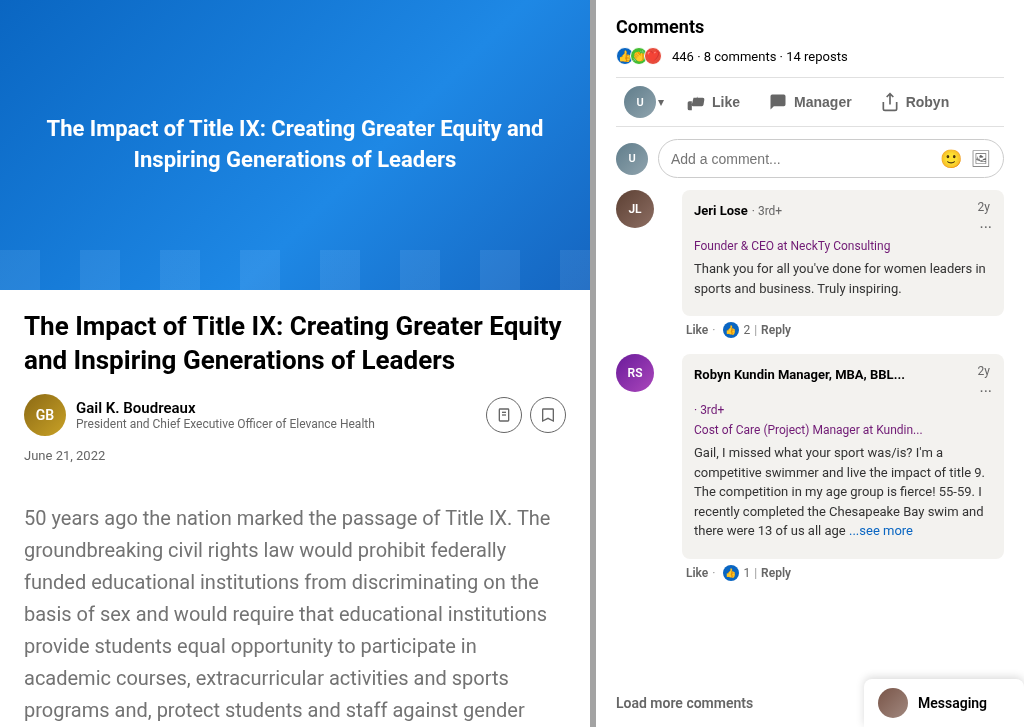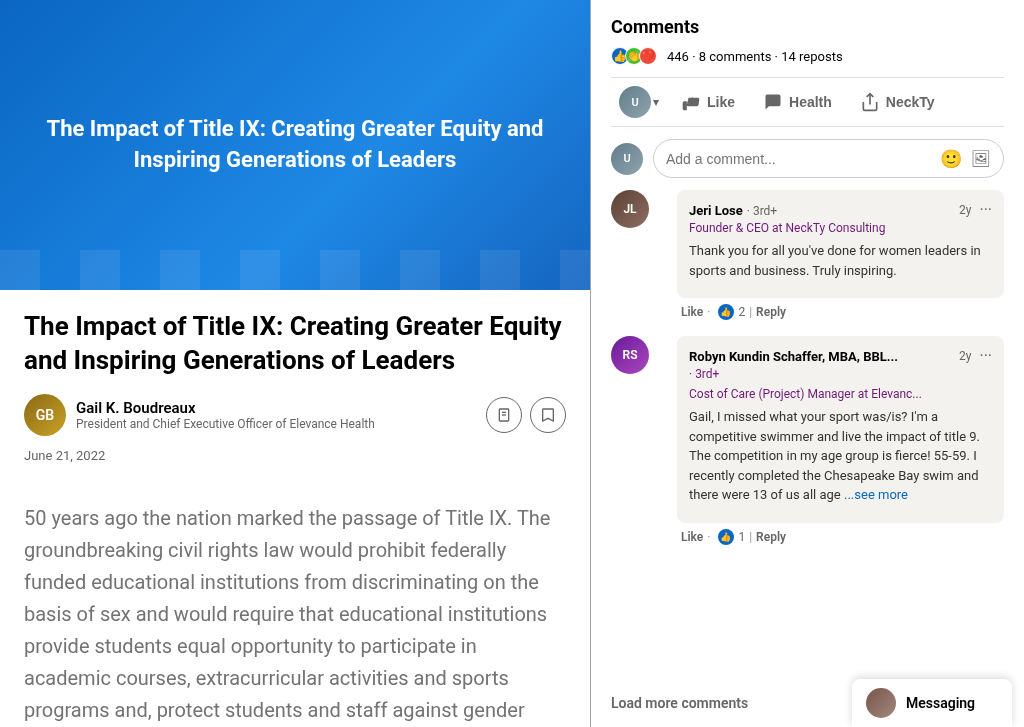--- a/index.html
+++ b/index.html
@@ -119,21 +119,21 @@
       font-size: 20px;
       color: #737373;
       line-height: 1.6;
       margin-top: 39px;
     }
 
     
     .right-panel {
       flex: 1;
       background: #fff;
-      border-left: 1px solid #a3a3a3;
+      border-left: 6px solid #a3a3a3;
       display: flex;
       flex-direction: column;
       overflow: hidden;
     }
     .comments-header {
       padding: 16px 20px 0;
     }
     .comments-title {
       font-size: 18px;
       font-weight: 700;
@@ -276,20 +276,21 @@
       color: #000;
     }
     .comment-degree {
       font-size: 12px;
       color: #666;
     }
     .comment-meta {
       display: flex;
       align-items: center;
       gap: 4px;
+      flex-direction: column;
     }
     .comment-time {
       font-size: 12px;
       color: #666;
     }
     .comment-more {
       font-size: 16px;
       color: #666;
       cursor: pointer;
       margin-left: 4px;
@@ -344,21 +345,21 @@
       text-align: left;
       padding: 8px 20px 16px;
       font-size: 14px;
       font-weight: 600;
       color: #666;
       cursor: pointer;
     }
     .messaging-widget {
       position: absolute;
       bottom: 0;
-      right: 12px;
+      right: 0;
       width: 160px;
       height: 48px;
       background: #fff;
       border-radius: 8px 8px 0 0;
       box-shadow: 0 -2px 8px rgba(0,0,0,0.15);
       display: flex;
       align-items: center;
       gap: 10px;
       padding: 8px 14px;
       cursor: pointer;
@@ -445,27 +446,27 @@
       <button class="action-btn">
         <svg viewBox="0 0 24 24">
             <path d="M7 22H4a2 2 0 0 1-2-2v-7a2 2 0 0 1 2-2h3m7-10v4a2 2 0 0 1-2 2H9l-2 8v.5A1.5 1.5 0 0 0 8.5 17H19a2 2 0 0 0 2-1.7l1-6A2 2 0 0 0 20 7h-6z"></path>
           </svg>
         <span>Like</span>
       </button>
       <button class="action-btn">
         <svg viewBox="0 0 24 24">
             <path d="M21 15a2 2 0 0 1-2 2H7l-4 4V5a2 2 0 0 1 2-2h14a2 2 0 0 1 2 2z"></path>
           </svg>
-        <span>Health</span>
+        <span>Manager</span>
       </button>
       <button class="action-btn">
         <svg viewBox="0 0 24 24">
             <path d="M4 12v8a2 2 0 0 0 2 2h12a2 2 0 0 0 2-2v-8M16 6l-4-4-4 4M12 2v13" stroke="#666" stroke-width="2" fill="none"></path>
           </svg>
-        <span>NeckTy</span>
+        <span>Robyn</span>
       </button>
     </div>
 
     <div class="comment-input-row">
       <div class="user-avatar-sm">U</div>
       <div class="comment-input-wrapper">
         <input class="comment-input" type="text" placeholder="Add a comment..." style="">
         <span class="input-icon">🙂</span>
         <span class="input-icon" style="font-size:16px;">🖼</span>
       </div>
@@ -500,31 +501,31 @@
           </div>
         </div>
       </div>
 
       <div class="comment-item">
         <div class="comment-avatar robyn">RS</div>
         <div style="flex:1;">
           <div class="comment-bubble">
             <div class="comment-name-row">
               <div>
-                <span class="comment-name">Robyn Kundin Schaffer, MBA, BBL...</span>
+                <span class="comment-name">Robyn Kundin Manager, MBA, BBL...</span>
               </div>
               <div class="comment-meta">
                 <span class="comment-time">2y</span>
                 <span class="comment-more">···</span>
               </div>
             </div>
             <div class="comment-subtitle">
               · <span>3rd+</span>
             </div>
-            <div class="comment-subtitle">Cost of Care (Project) Manager at Elevanc...</div>
+            <div class="comment-subtitle">Cost of Care (Project) Manager at Kundin...</div>
             <div class="comment-text">
               <span>Gail, I missed what your sport was/is? I'm a competitive swimmer and live the impact of title 9. The competition in my age group is fierce! 55-59. I recently completed the Chesapeake Bay swim and there were 13 of us all age</span>
               <span class="see-more">...see more</span>
             </div>
           </div>
           <div class="comment-actions-row" style="margin-top:6px;padding-left:4px;">
             <span class="c-action">Like</span>
             <span class="c-dot"> · </span>
             <span class="c-reaction-icon">👍</span>
             <span class="c-count">1</span>

